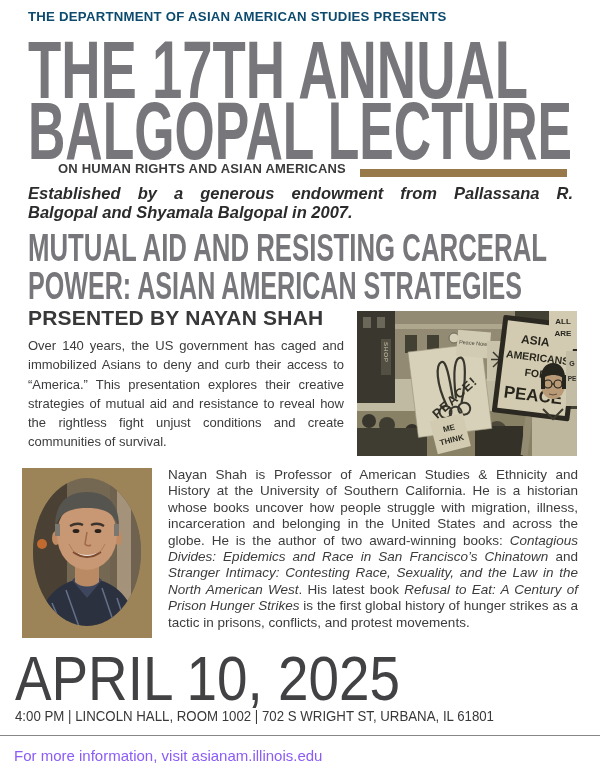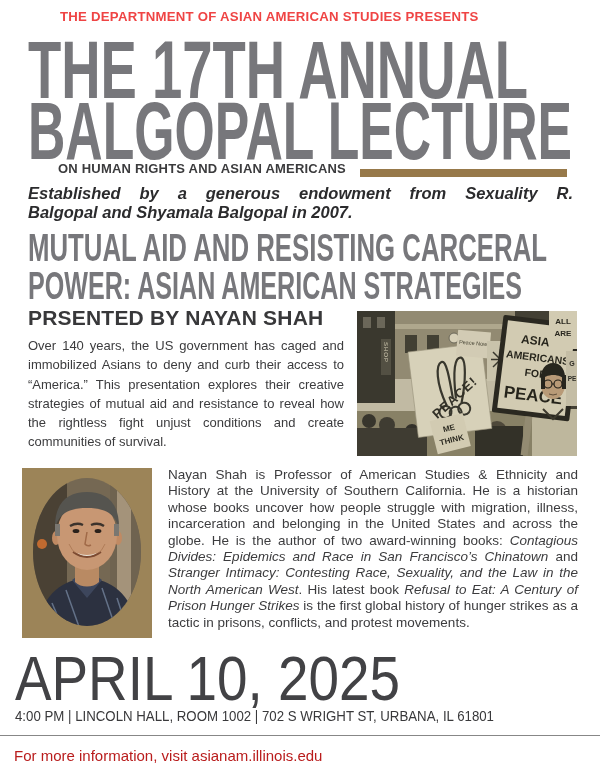--- a/index.html
+++ b/index.html
@@ -2,21 +2,21 @@
 <html lang="en" style="--heading-gray: #77777b; --gold-bar: #97794a; --portrait-bg: #9c8458; --body-text: #3c3c3e;"><head>
 <meta charset="utf-8">
 <style>
   html,body{margin:0;padding:0;background:#ffffff;}
   .poster{
     position:relative;width:600px;height:777px;background:#ffffff;overflow:hidden;
     font-family:"Liberation Sans",sans-serif;color:var(--body-text,#3c3c3e);
   }
   .abs{position:absolute;}
   
-  .eyebrow{left:28px;top:9px;font-size:13.2px;font-weight:700;letter-spacing:.25px;color:#ef4444;white-space:nowrap;margin-left:32px;}
+  .eyebrow{left:28px;top:9px;font-size:13.2px;font-weight:700;letter-spacing:.25px;color:#0c4a6e;white-space:nowrap;}
   .subtitle{left:27px;top:161px;font-size:13px;font-weight:700;letter-spacing:.2px;color:#3b3b3d;white-space:nowrap;margin-left:31px;}
   .gold-bar{left:360px;top:169px;width:207px;height:8px;background:var(--gold-bar,#97794a);}
   
   .svg-head text{font-family:"Liberation Sans",sans-serif;font-weight:700;fill:var(--heading-gray,#77777b);}
   .title-svg{left:26px;top:36px;}
   .lecture-svg{left:26px;top:232px;}
   
   .endowment{left:28px;top:184px;width:545px;font-size:16.5px;font-weight:700;font-style:italic;
     color:#2b2b2d;line-height:18.5px;}
   .endowment .l1{text-align:justify;text-align-last:justify;}
@@ -31,39 +31,39 @@
   
   .bio{left:168px;top:467px;width:410px;margin:0;font-size:13.5px;line-height:16.4px;
     text-align:justify;text-align-last:left;color:#3c3c3e;}
   .bio i{font-style:italic;}
   
   .date-svg{left:13px;top:652px;}
   .date-svg text{font-family:"Liberation Sans",sans-serif;font-weight:400;fill:#424245;}
   .details-svg{left:13px;top:705px;}
   .details-svg text{font-family:"Liberation Sans",sans-serif;font-weight:400;fill:#39393b;}
   .divider{left:0;top:735px;width:600px;height:0;border-top:1.6px solid #878787;}
-  .footer{left:14px;top:747px;font-size:15px;color:#b91c1c;white-space:nowrap;}
+  .footer{left:14px;top:747px;font-size:15px;color:#8b5cf6;white-space:nowrap;}
 </style>
 </head>
 <body>
 
 <div class="poster">
 
   <div class="abs eyebrow">THE DEPARTNMENT OF ASIAN AMERICAN STUDIES PRESENTS</div>
 
   <svg class="abs svg-head title-svg" width="548" height="126" viewBox="0 0 548 126">
     <text x="2" y="62" font-size="82" textLength="500" lengthAdjust="spacingAndGlyphs">THE 17TH ANNUAL</text>
     <text x="2" y="123" font-size="82" textLength="544" lengthAdjust="spacingAndGlyphs">BALGOPAL LECTURE</text>
   </svg>
 
   <div class="abs subtitle">ON HUMAN RIGHTS AND ASIAN AMERICANS</div>
   <div class="abs gold-bar"></div>
 
   <div class="abs endowment">
-    <div class="l1">Established by a generous endowment from Sexuality R.</div>
+    <div class="l1">Established by a generous endowment from Pallassana R.</div>
     <div class="l2">Balgopal and Shyamala Balgopal in 2007.</div>
   </div>
 
   <svg class="abs svg-head lecture-svg" width="548" height="72" viewBox="0 0 548 72">
     <text x="2" y="29" font-size="39" textLength="519" lengthAdjust="spacingAndGlyphs">MUTUAL AID AND RESISTING CARCERAL</text>
     <text x="2" y="67" font-size="39" textLength="494" lengthAdjust="spacingAndGlyphs">POWER: ASIAN AMERICAN STRATEGIES</text>
   </svg>
 
   <div class="abs presenter">PRSENTED BY NAYAN SHAH</div>
 

